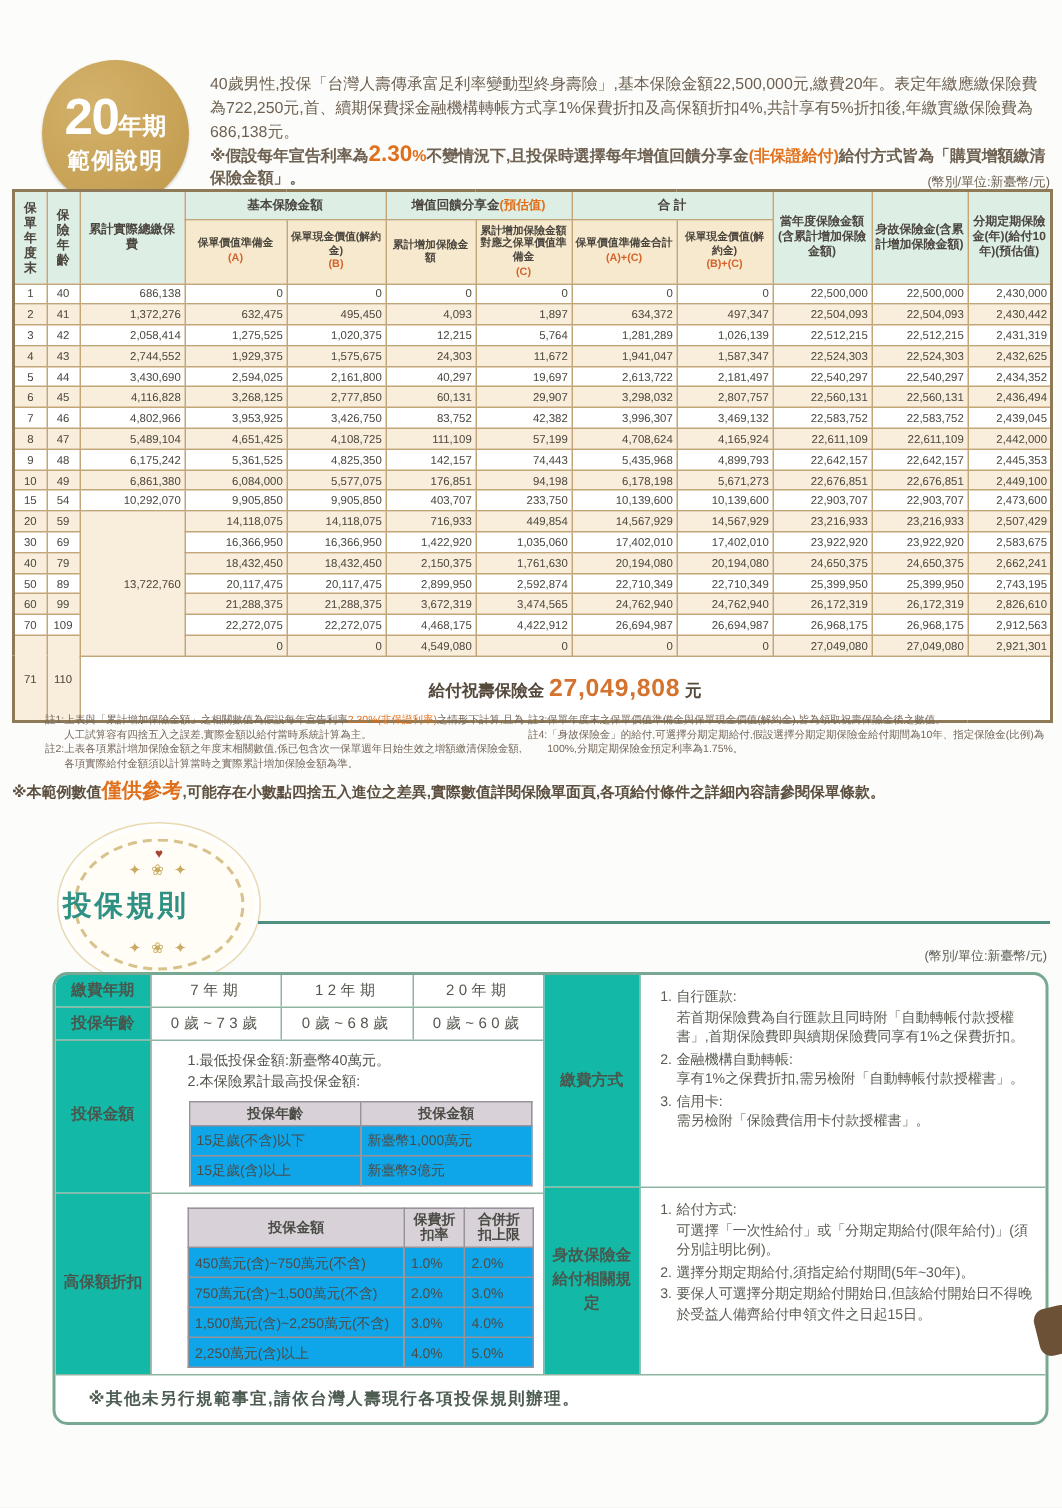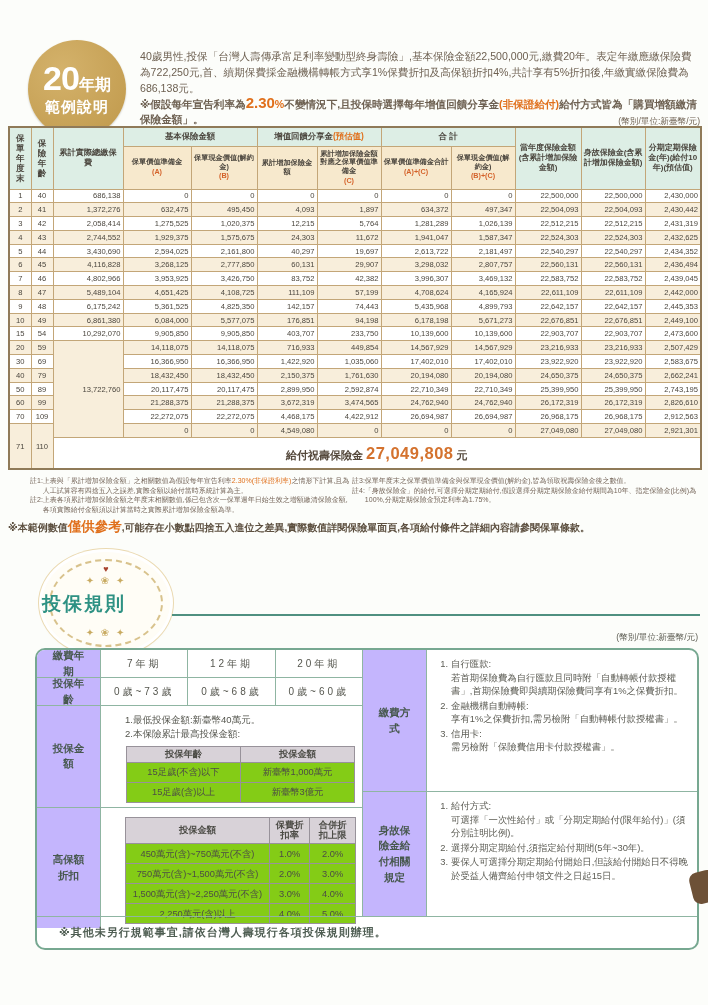--- a/index.html
+++ b/index.html
@@ -36,21 +36,21 @@
 .bighead{font-size:8px;line-height:1.3;padding:1px 3px}
 .midhead{font-size:8.2px;line-height:1.25;padding:1px 6px}
 .vhead{padding:0}
 .vert{display:inline-block;width:1em;word-break:break-all;font-size:8.5px;line-height:10px;font-weight:bold;text-align:center}
 .code{display:block;color:#d4622a;margin-top:1px;font-size:7.2px}
 .main tbody tr{height:13.8px}
 .main tbody tr:nth-child(even){background:#f8eedb}
 .main td.num{text-align:right}
 .main tbody td:nth-child(-n+2){text-align:center}
 .vmid{vertical-align:middle}
-.payout-cell{text-align:center;height:32px;background:#fff}
+.payout-cell{text-align:center;height:44px;background:#fff}
 .payout-label,.payout-unit{font-size:11px;font-weight:bold;color:#55493c}
 .payout-amount{font-size:16.5px;font-weight:bold;color:#d4722e;letter-spacing:.5px}
 
 
 .notes{position:absolute;top:476px;font-size:7px;line-height:9.6px;color:#75665a}
 .n-left{left:30px;width:320px}
 .n-right{left:352px;width:350px}
 .note{display:flex}
 .note .lbl{flex:none;white-space:nowrap}
 .disclaim{position:absolute;left:8px;top:518px;width:692px;font-size:10px;font-weight:bold;color:#5d5040}
@@ -71,28 +71,28 @@
 
 .rules{position:absolute;left:35px;top:648px;width:664px;height:302px;border:2px solid #77a891;border-radius:10px;
  background:#fff;display:flex;flex-direction:column;overflow:hidden;color:#55564e}
 .rules-main{display:flex;flex:1;min-height:0}
 .rules-left{width:326px;display:flex;flex-direction:column;border-right:1px solid #8fb5a2}
 .rules-right{flex:1;display:flex;flex-direction:column}
 .rrow{display:flex;border-bottom:1px solid #8fb5a2}
 .rowA{height:28px}
 .rowC{height:112px}
 .rowD{flex:1;border-bottom:none}
-.lbl-cell{width:64px;background:#c4b5fd;display:flex;align-items:center;justify-content:center;
- font-weight:bold;color:#47584e;border-right:1px solid #8fb5a2;text-align:center;font-size:10.5px;line-height:1.5;padding:12px}
+.lbl-cell{width:64px;background:#14b8a6;display:flex;align-items:center;justify-content:center;
+ font-weight:bold;color:#47584e;border-right:1px solid #8fb5a2;text-align:center;font-size:10.5px;line-height:1.5;padding:2px}
 .val-cell{flex:1;display:flex;align-items:center;justify-content:center;border-right:1px solid #8fb5a2;font-size:10px;letter-spacing:3px}
 .val-cell:last-child{border-right:none}
 .cell-content{flex:1;padding:7px 6px 4px 24px;font-size:9.5px;line-height:14px;color:#53544c}
 .mini{border-collapse:collapse;margin:5px auto 0;font-size:9.3px;color:#4c4c46}
 .mini th{background:#d8d2d8;font-weight:bold;border:1px solid #98929a;padding:2px 4px;line-height:1.15}
-.mini td{border:1px solid #98929a;text-align:center;padding:2.5px 4px;background:#84cc16}
+.mini td{border:1px solid #98929a;padding:2.5px 4px;background:#0ea5e9}
 .t-sum th,.t-sum td{width:114px}
 .t-disc th:nth-child(1),.t-disc td:nth-child(1){width:158px}
 .t-disc th:nth-child(2),.t-disc td:nth-child(2){width:42px}
 .t-disc th:nth-child(3),.t-disc td:nth-child(3){width:48px}
 .t-disc{margin-top:2px}
 .r-row1{height:142px}
 .r-row2{flex:1;border-bottom:none}
 .list{flex:1;padding:7px 4px 4px 7px}
 .li{display:flex;font-size:9.4px;line-height:13.5px;color:#5c5c54;margin-bottom:1px}
 .li .n{flex:none;width:14px;text-align:right;margin-right:3px}

